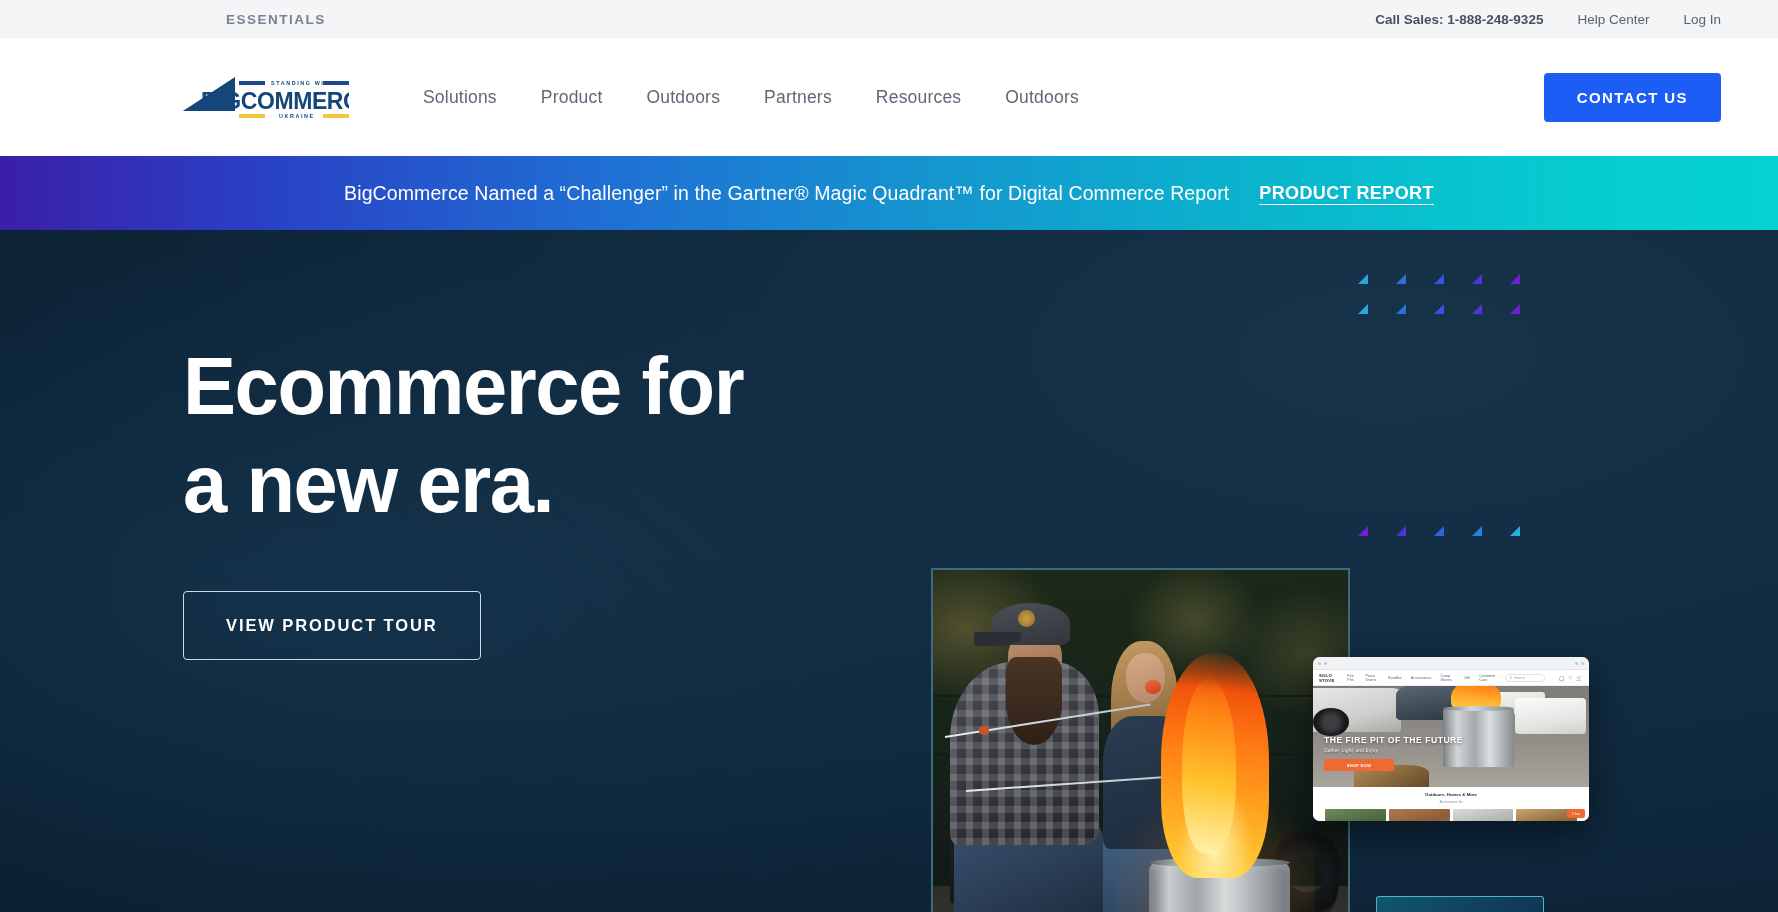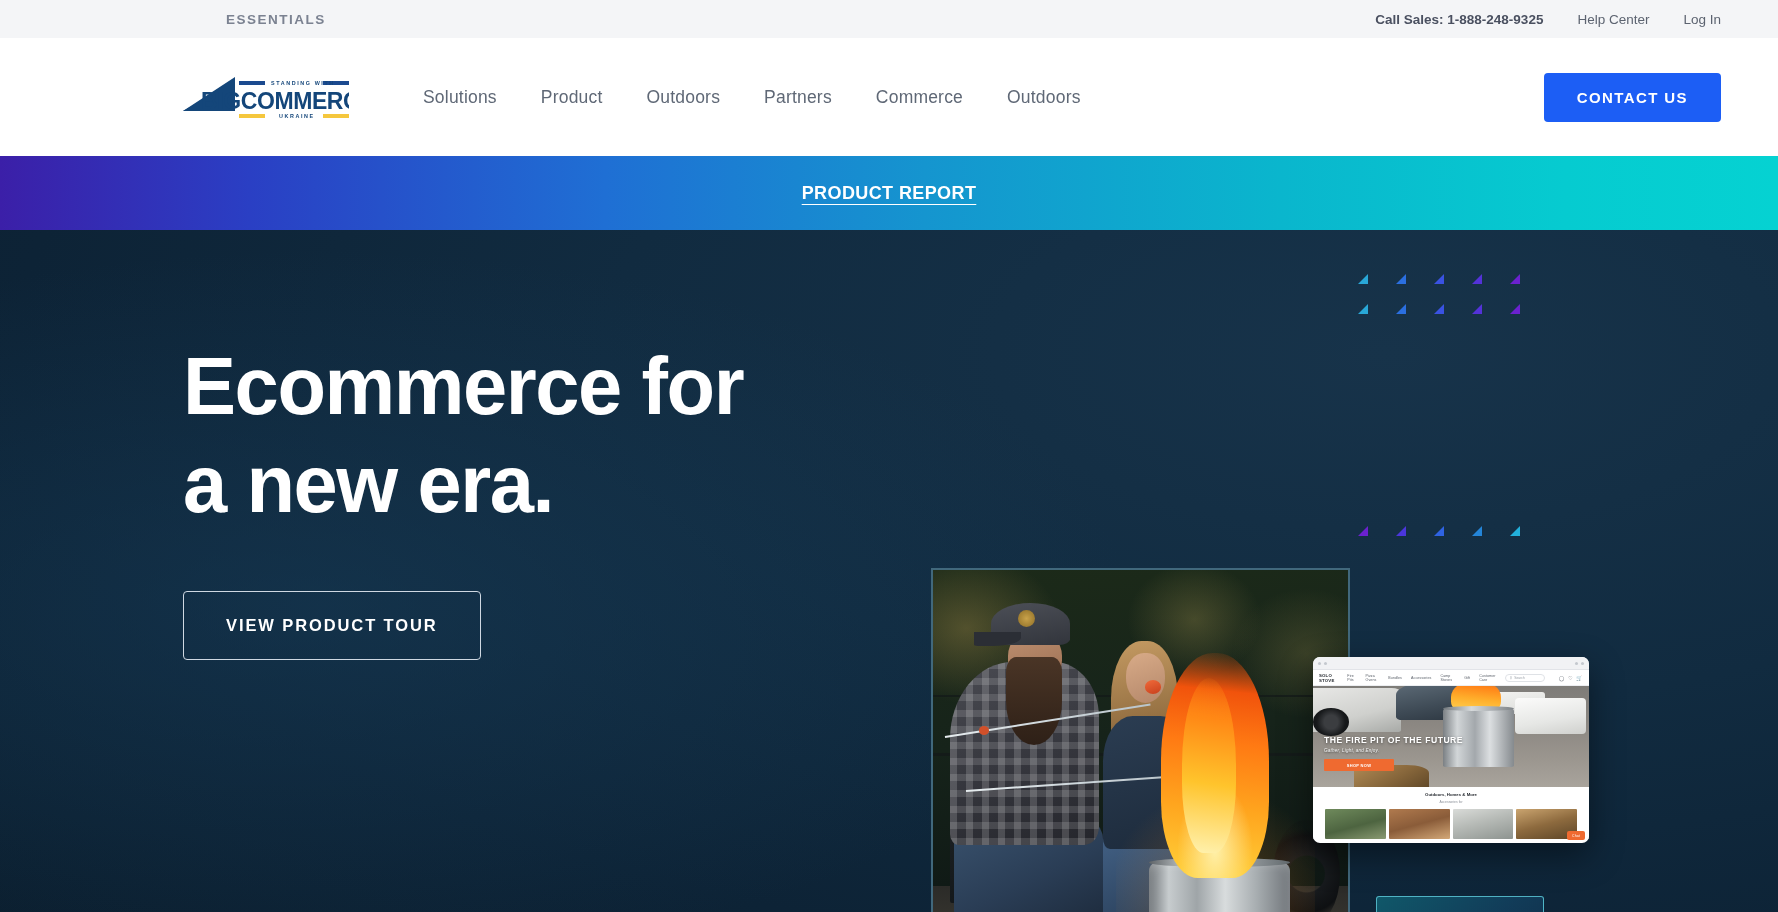--- a/index.html
+++ b/index.html
@@ -223,21 +223,21 @@
     background:radial-gradient(circle at 52% 70%, rgba(255,150,40,.30) 0%, rgba(255,120,20,0) 68%);
   }
   .bikewheel{
     right:2%; bottom:14%; width:16%; height:26%;
     background:radial-gradient(circle at 50% 50%, rgba(18,20,22,.0) 28%, #171a1d 30%, #0e1012 60%, rgba(12,14,16,.2) 72%);
     border-radius:50%;
   }
 
   
   .store-card{
-    position:absolute; left:1313px; top:427px; width:276px; height:186px;
+    position:absolute; left:1313px; top:427px; width:276px; height:164px;
     background:#fff; border-radius:7px; overflow:hidden; z-index:6;
     box-shadow:0 12px 34px rgba(0,0,0,.45);
   }
   .sc-browserbar{
     height:13px; background:#f1f2f4; display:flex; align-items:center;
     padding:0 5px; gap:3px; border-bottom:1px solid #e2e4e8;
   }
   .sc-dot{ width:3px; height:3px; border-radius:50%; background:#c4c8ce; }
   .sc-dot.r{ margin-left:auto; }
   .sc-nav{
@@ -384,31 +384,32 @@
     <div class="nav-item">
       <span>Product</span>
     </div>
     <div class="nav-item">
       <span>Outdoors</span>
     </div>
     <div class="nav-item">
       <span>Partners</span>
     </div>
     <div class="nav-item">
-      <span>Commerce</span>
+      <span>Resources</span>
     </div>
     <div class="nav-item">
       <span>Outdoors</span>
     </div>
   </nav>
 
   <button class="contact-btn">CONTACT US</button>
 </header>
 
 <div class="announce">
+  <span class="announce-text">BigCommerce Named a “Challenger” in the Gartner® Magic Quadrant™ for Digital Commerce Report</span>
   <a class="announce-cta">PRODUCT REPORT</a>
 </div>
 
 <section class="hero">
 
   <div class="hero-left">
     <h1 class="hero-title">
       <span>Ecommerce for</span>
       <span class="l2">a new era.</span>
     </h1>

